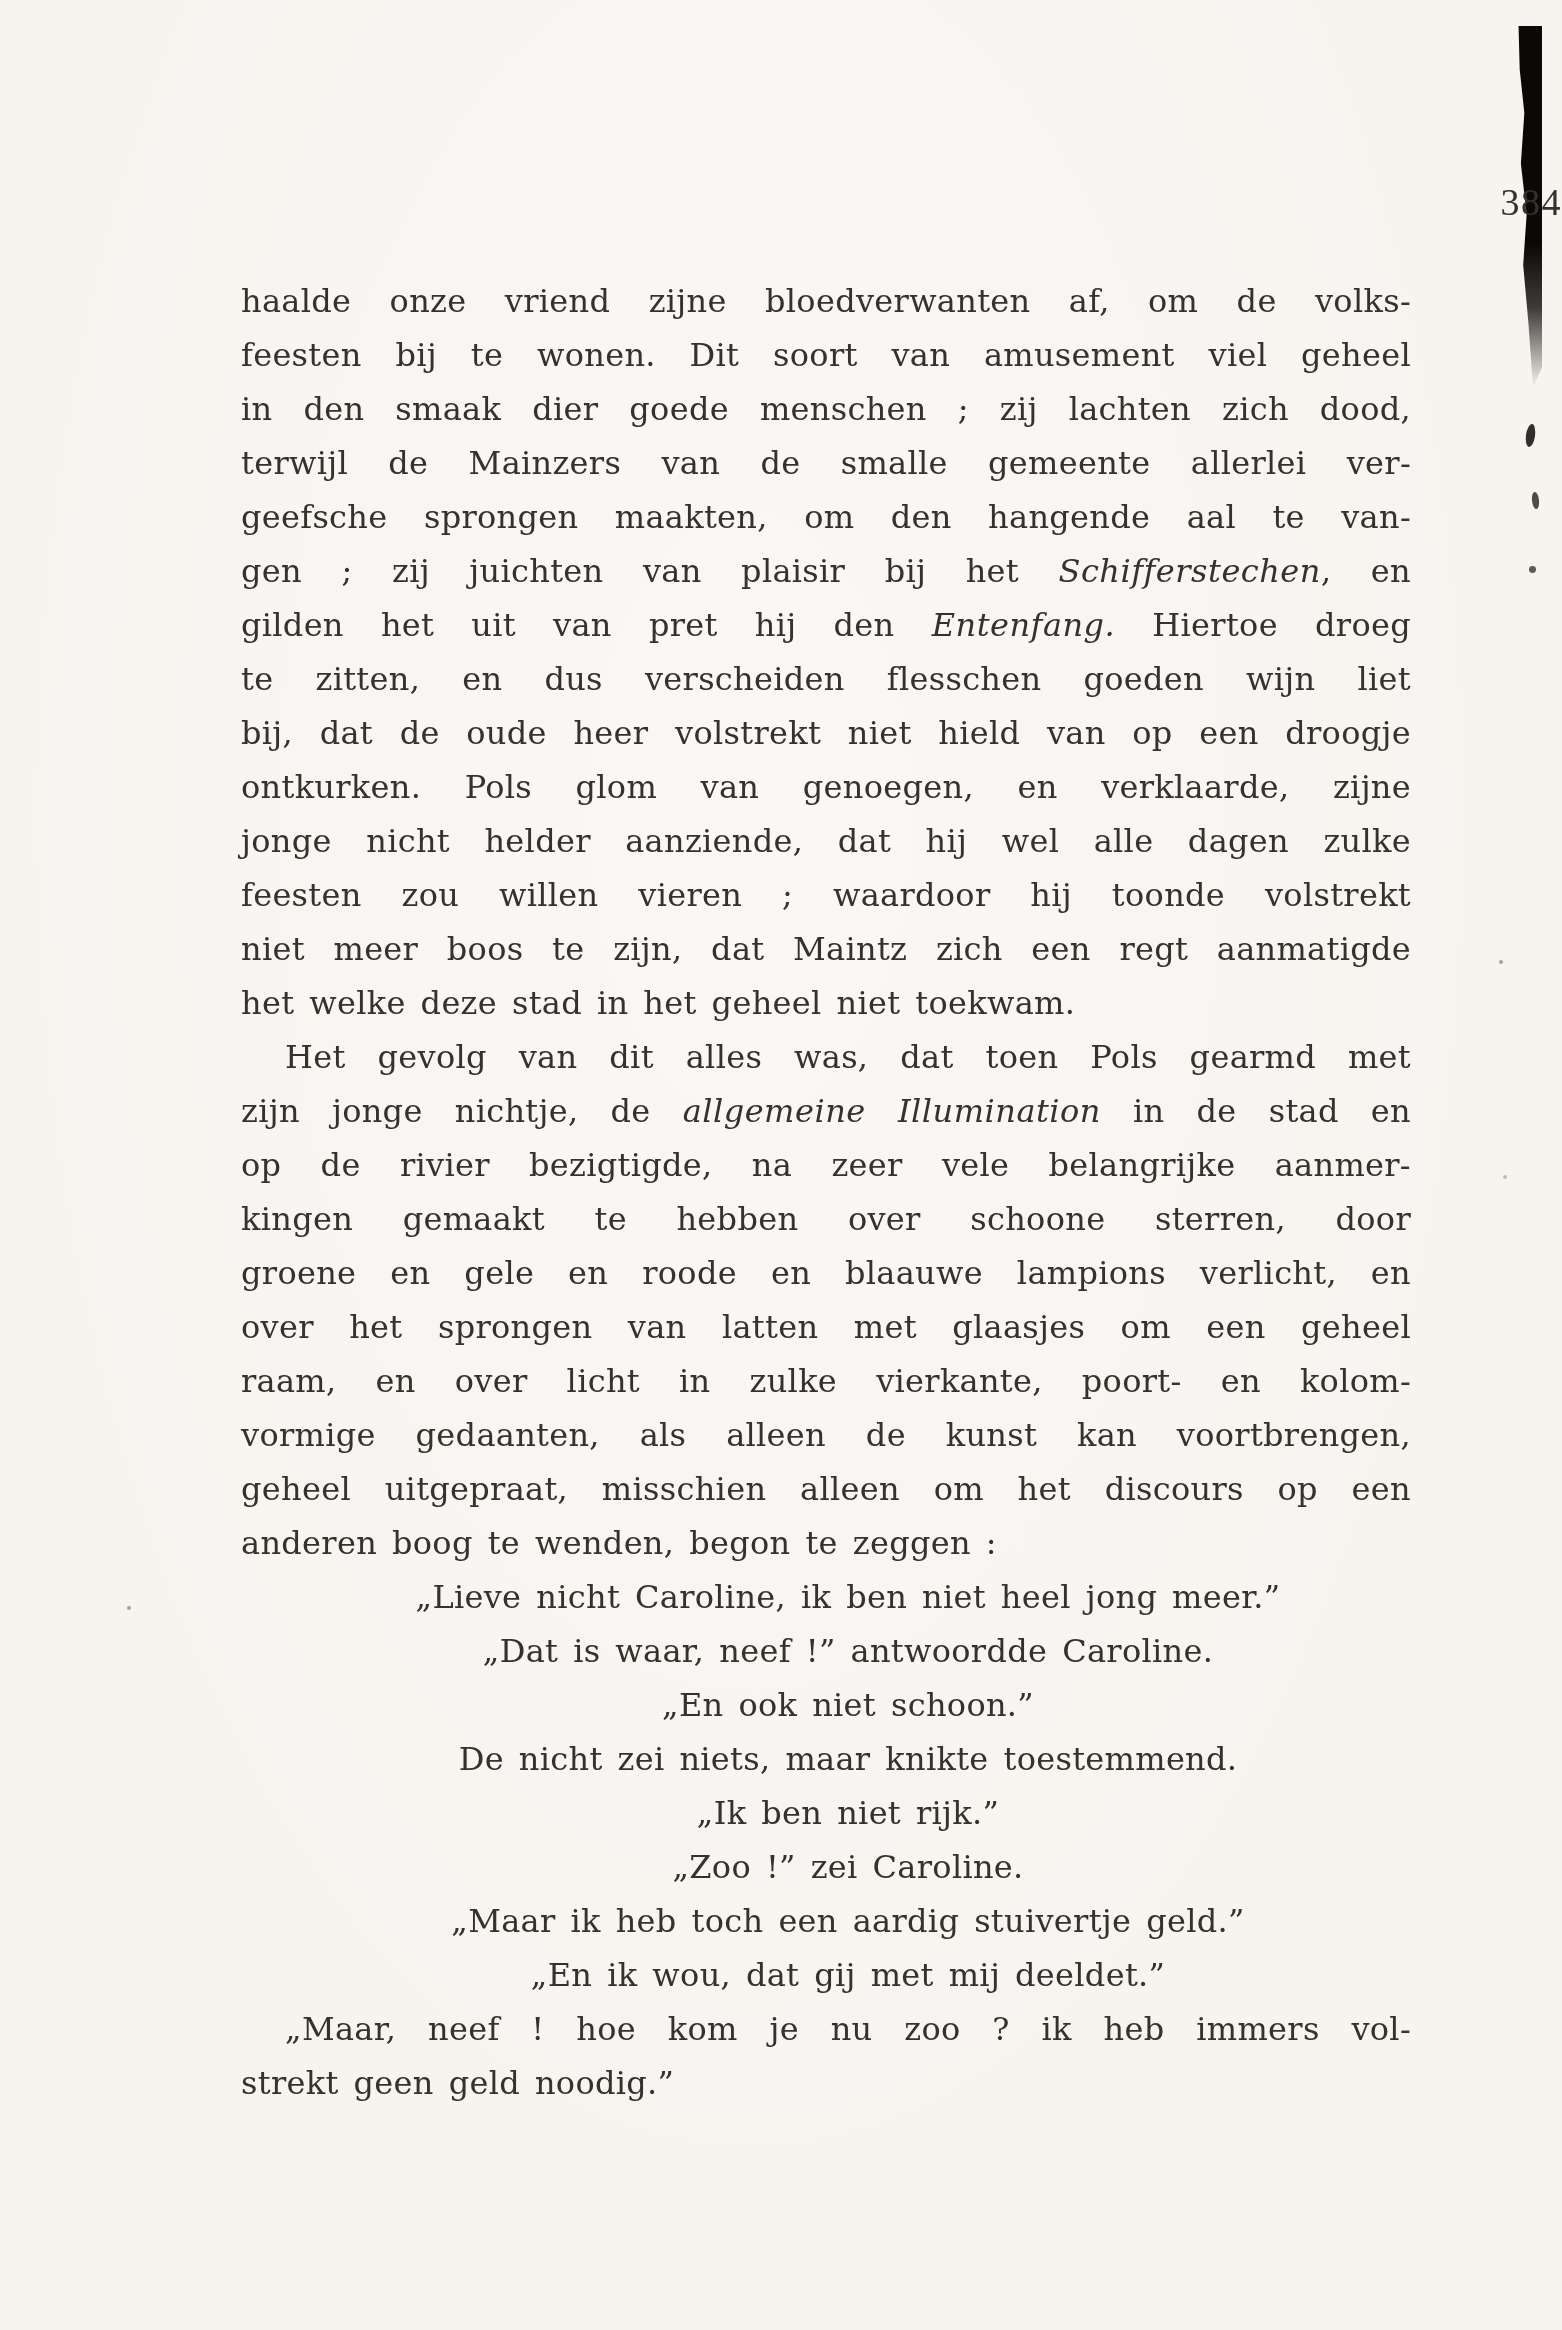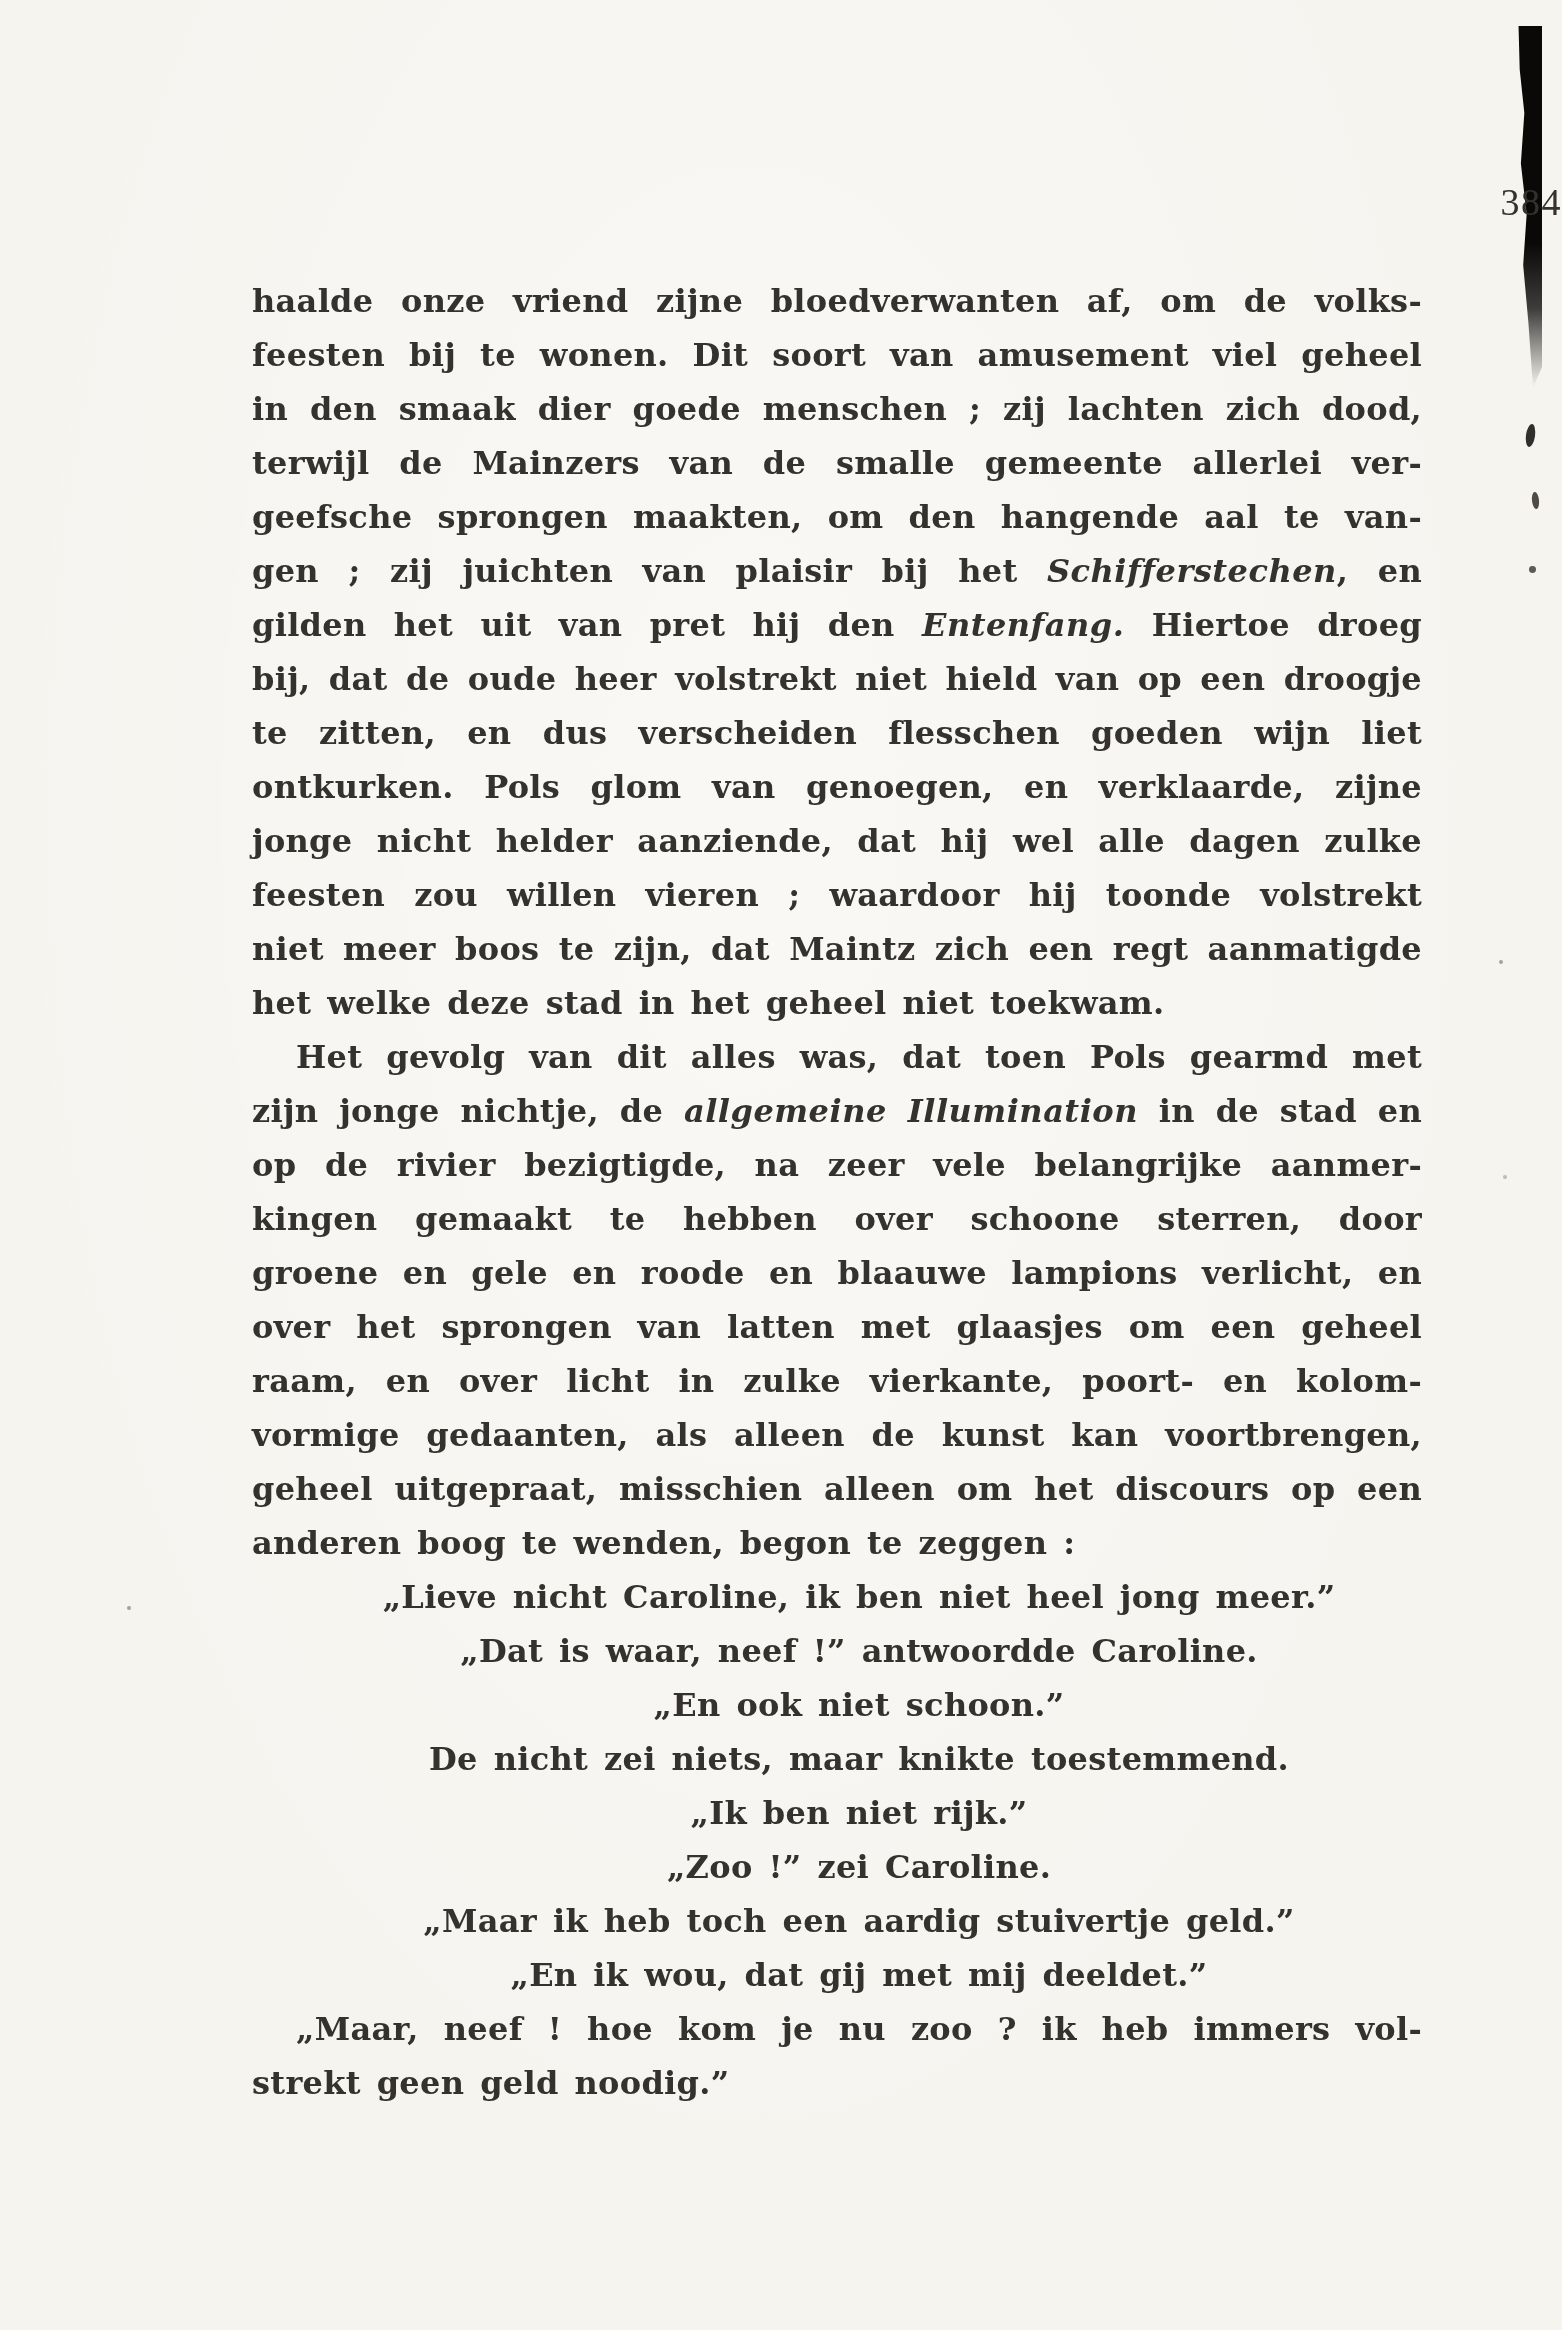--- a/index.html
+++ b/index.html
@@ -22,26 +22,25 @@
     top: 180px;
     left: 0;
     width: 1562px;
     text-align: right;
     font-size: 38px;
     letter-spacing: 1.5px;
     font-family: Liberation Serif, serif;
   }
   .textblock {
     position: absolute;
-    left: 252px;
+    left: 241px;
     top: 274px;
     width: 1170px;
     font-size: 32px;
     letter-spacing: 0.3px;
-    font-weight: bold;
   }
   .line {
     line-height: 54px;
     height: 54px;
     white-space: nowrap;
     word-spacing: 0.14em;
   }
   .line.j {
     white-space: normal;
     text-align: justify;
@@ -110,22 +109,22 @@
 <div class="textblock">
 
   <div>
     <div class="line j">haalde onze vriend zijne bloedverwanten af, om de volks-</div>
     <div class="line j">feesten bij te wonen. Dit soort van amusement viel geheel</div>
     <div class="line j">in den smaak dier goede menschen ; zij lachten zich dood,</div>
     <div class="line j">terwijl de Mainzers van de smalle gemeente allerlei ver-</div>
     <div class="line j">geefsche sprongen maakten, om den hangende aal te van-</div>
     <div class="line j"><span>gen ; zij juichten van plaisir bij het </span><i>Schifferstechen</i><span>, en</span></div>
     <div class="line j"><span>gilden het uit van pret hij den </span><i>Entenfang.</i><span> Hiertoe droeg</span></div>
+    <div class="line j">te zitten, en dus verscheiden flesschen goeden wijn liet</div>
     <div class="line j">bij, dat de oude heer volstrekt niet hield van op een droogje</div>
-    <div class="line j">te zitten, en dus verscheiden flesschen goeden wijn liet</div>
     <div class="line j">ontkurken. Pols glom van genoegen, en verklaarde, zijne</div>
     <div class="line j">jonge nicht helder aanziende, dat hij wel alle dagen zulke</div>
     <div class="line j">feesten zou willen vieren ; waardoor hij toonde volstrekt</div>
     <div class="line j">niet meer boos te zijn, dat Maintz zich een regt aanmatigde</div>
     <div class="line">het welke deze stad in het geheel niet toekwam.</div>
   </div>
 
   <div>
     <div class="line j ind">Het gevolg van dit alles was, dat toen Pols gearmd met</div>
     <div class="line j"><span>zijn jonge nichtje, de </span><i>allgemeine Illumination</i><span> in de stad en</span></div>

